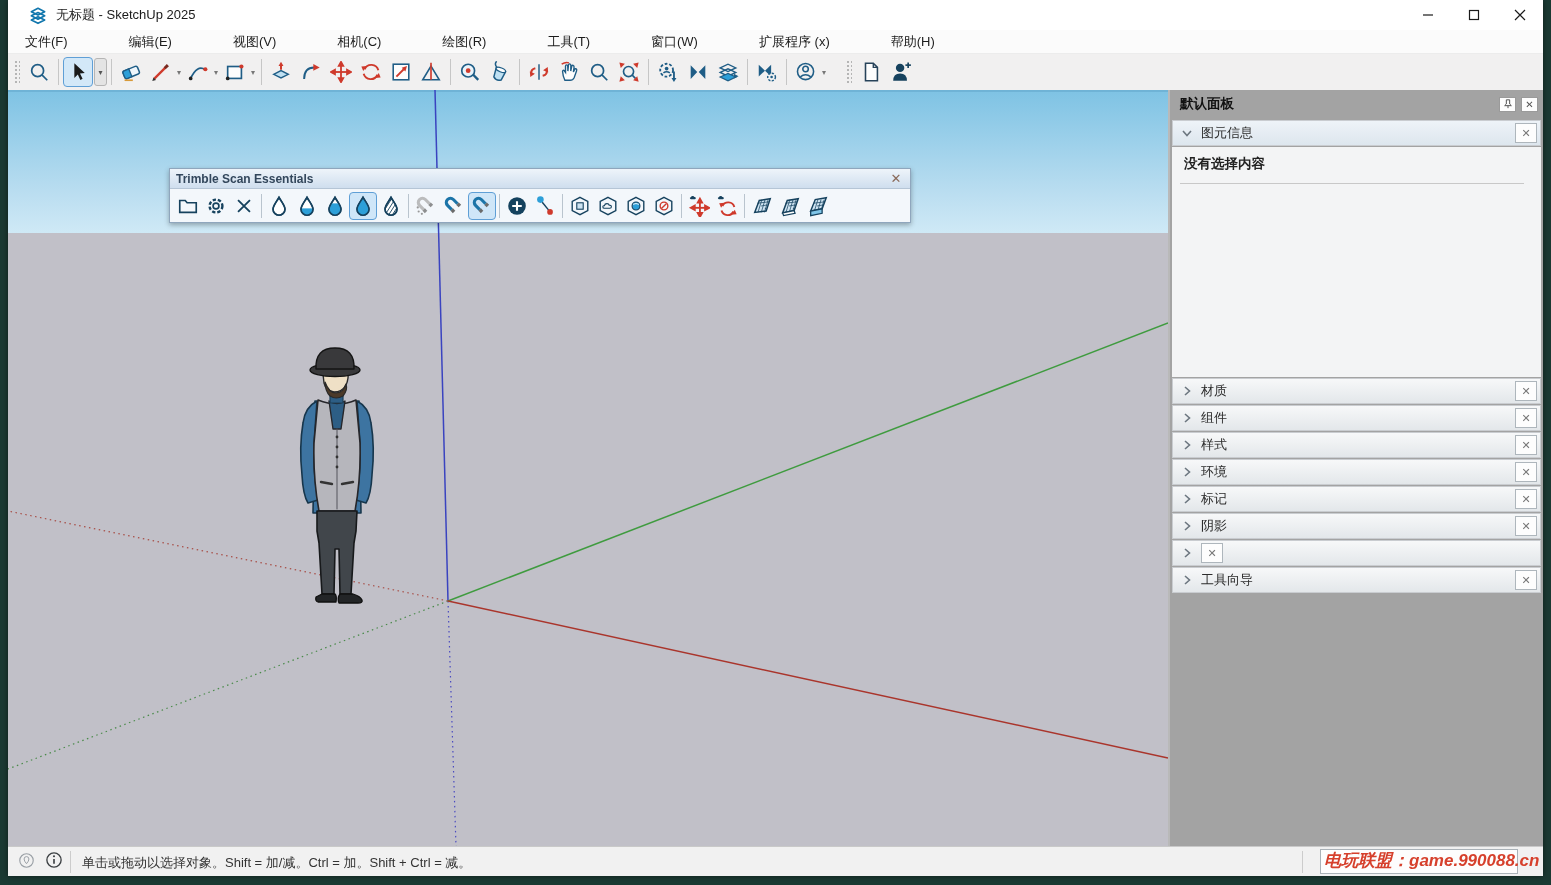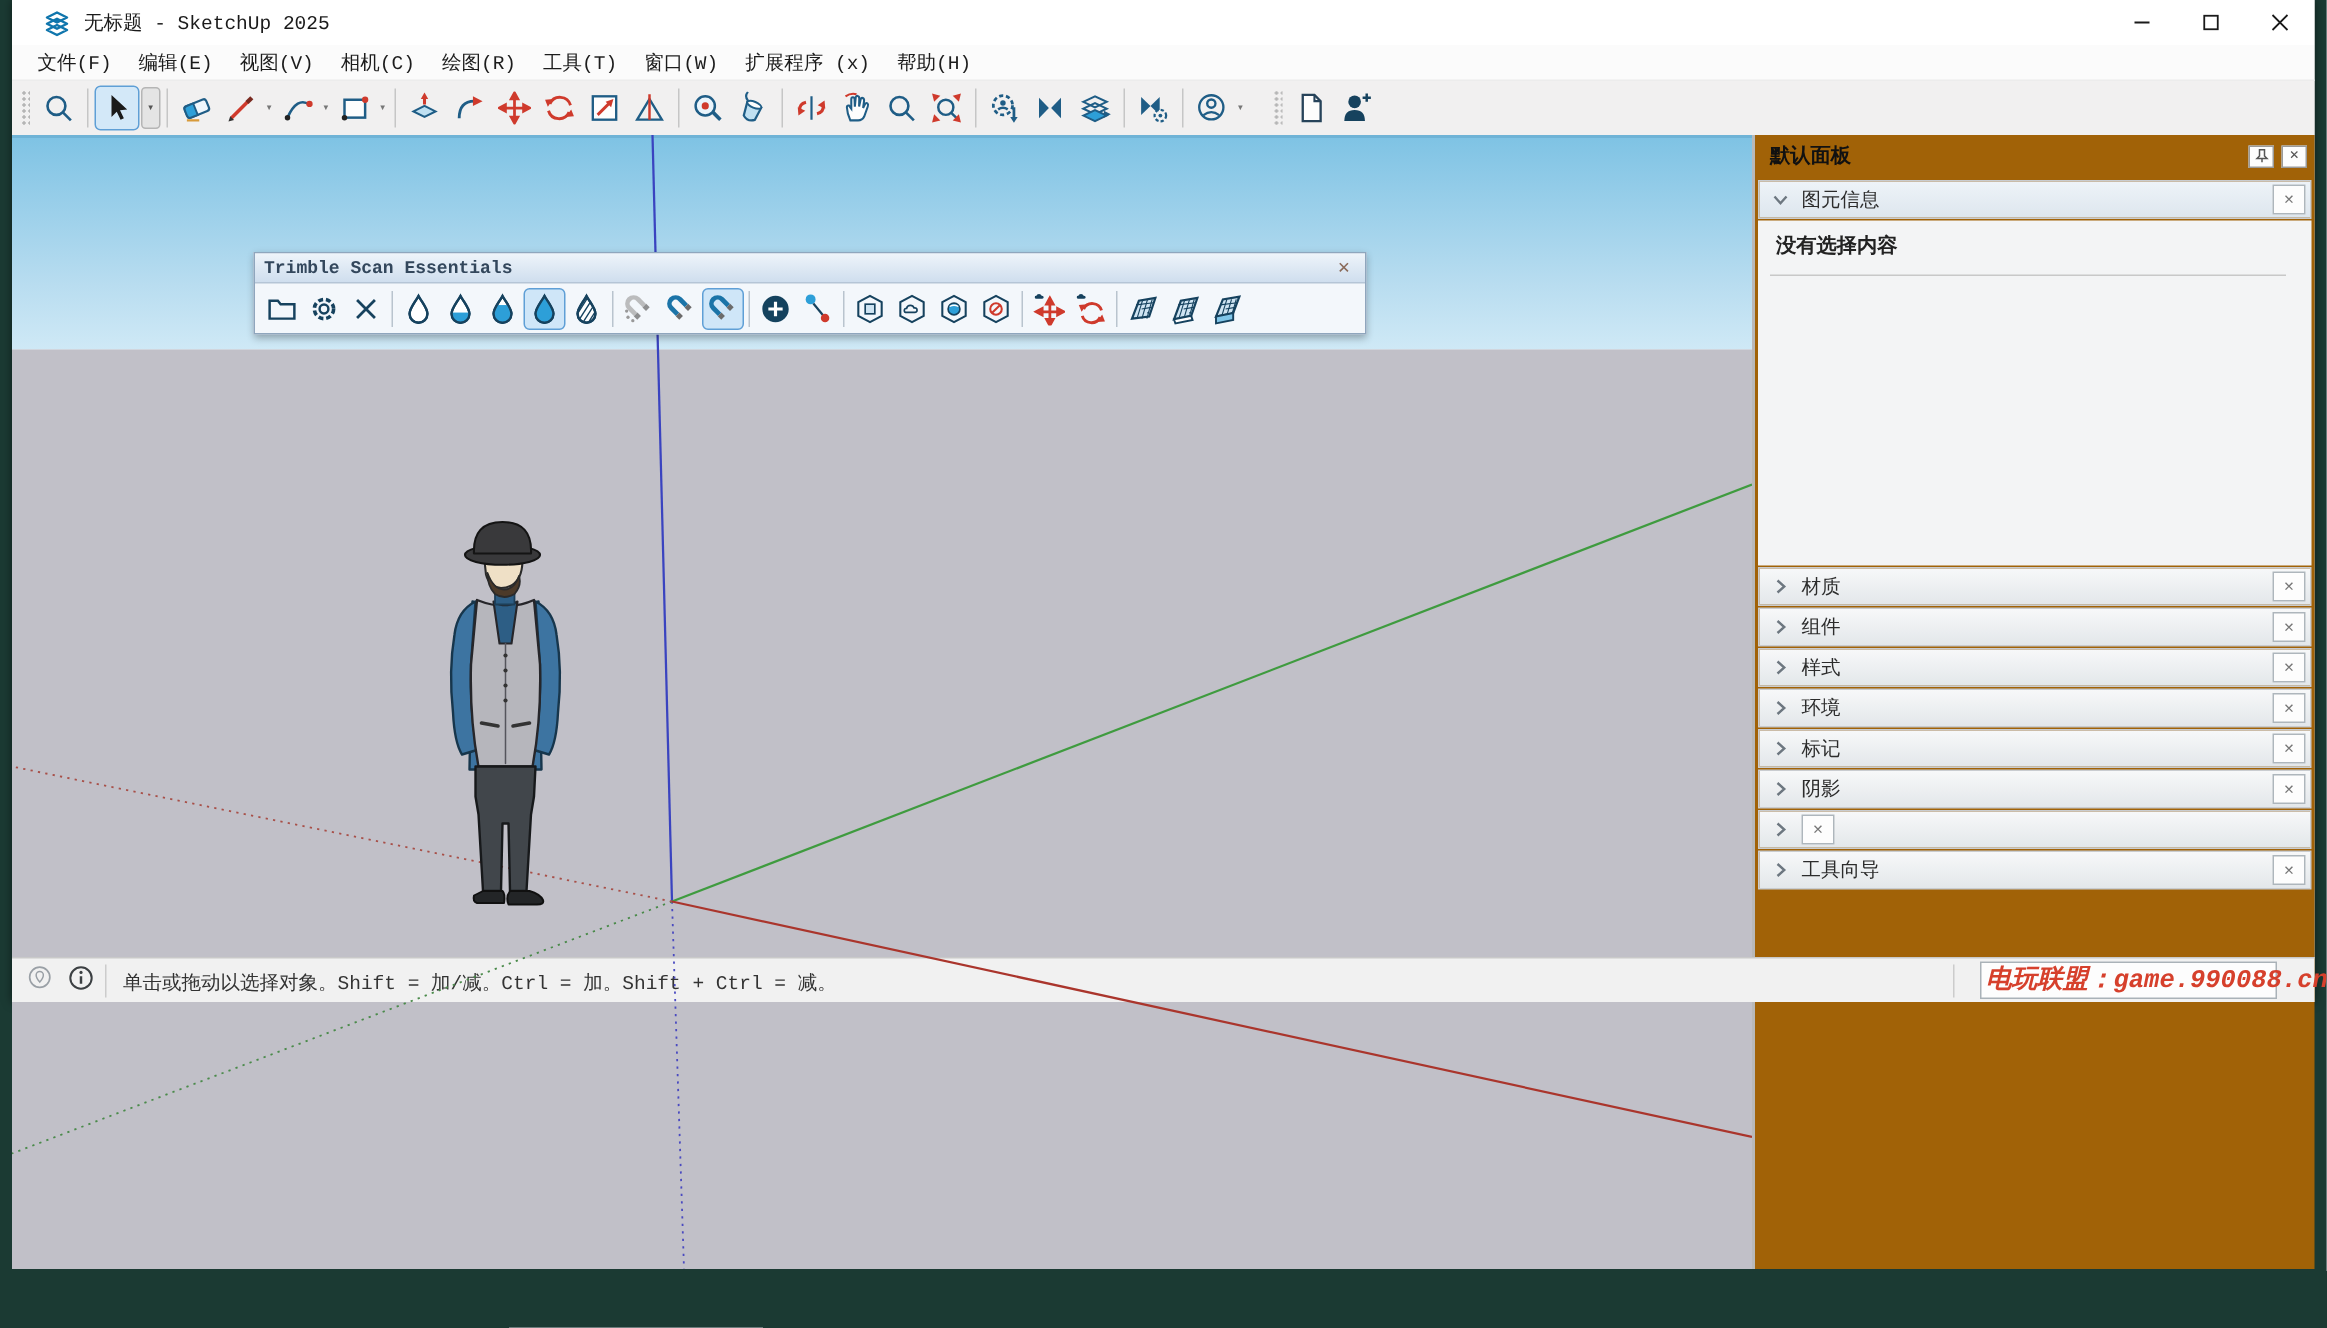--- a/index.html
+++ b/index.html
@@ -1,29 +1,29 @@
 <!DOCTYPE html>
 <html><head>
 <meta charset="utf-8">
 <style>
   * { margin:0; padding:0; box-sizing:border-box; }
   html,body { width:1551px; height:885px; overflow:hidden; }
   body { background:#1b3a33; font-family:"Liberation Sans","DejaVu Sans",sans-serif; position:relative; }
 
-  .window { position:absolute; left:8px; top:0; width:1535px; height:668px; background:#f1f1f1; box-shadow:0 0 6px rgba(0,0,0,.5);font-family:Liberation Mono, monospace; }
+  .window { position:absolute; left:8px; top:0; width:1535px; height:876px; background:#f1f1f1; box-shadow:0 0 6px rgba(0,0,0,.5); }
 
   
   .titlebar { position:absolute; left:0; top:0; width:100%; height:30px; background:#ffffff; display:flex; align-items:center; }
   .titlebar .logo { margin-left:20px; display:flex; align-items:center; }
   .titlebar .title { margin-left:8px; font-size:13px; color:#1a1a1a; }
   .win-controls { position:absolute; right:0; top:0; height:30px; display:flex; }
   .win-btn { width:46px; height:30px; display:flex; align-items:center; justify-content:center; color:#1a1a1a; }
 
   
-  .menubar { position:absolute; left:0; top:30px; width:100%; height:24px; background:#fbfbfb; border-bottom:1px solid #ececec; display:flex; align-items:center; padding-left:8px; }
+  .menubar { position:absolute; left:0; top:30px; width:100%; height:24px; background:#fbfbfb; border-bottom:1px solid #ececec; display:flex; align-items:center; padding-left:8px;gap:43px; }
   .menu-item { font-size:13px; color:#1c1c1c; padding:3px 9px; cursor:default; }
 
   
   .toolbar { position:absolute; left:0; top:54px; width:100%; height:36px; background:#f1f0f0; display:flex; align-items:center; padding-left:2px; }
   .tb-btn { width:30px; height:30px; display:flex; align-items:center; justify-content:center; border-radius:4px; flex:0 0 auto; }
   .tb-btn.sel { background:#d3e8f8; border:1px solid #5f9fd6; }
   .tb-sep { width:1px; height:26px; background:#c6c6c6; margin:0 4px; flex:0 0 auto; }
   .tb-gap { width:14px; flex:0 0 auto; }
   .tb-handle { width:6px; height:24px; margin:0 4px; flex:0 0 auto;
     background-image:radial-gradient(#b5b5b5 1px, transparent 1.2px); background-size:4px 4px; }
@@ -46,21 +46,21 @@
   .scan-titlebar { height:20px; background:linear-gradient(#eef4fa,#cfdeee); border-bottom:1px solid #b5c5d6;
     display:flex; align-items:center; padding:0 6px; }
   .scan-title { font-size:12px; font-weight:bold; color:#33475c; flex:1; }
   .scan-close { font-size:13px; color:#8a6a5a; width:16px; text-align:center; }
   .scan-icons { height:33px; display:flex; align-items:center; padding:0 4px; }
   .scan-btn { width:28px; height:28px; display:flex; align-items:center; justify-content:center; border-radius:4px; flex:0 0 auto; }
   .scan-btn.sel { background:#cfe6f8; border:1px solid #5f9fd6; }
   .scan-sep { width:1px; height:24px; background:#b9c4ce; margin:0 3px; flex:0 0 auto; }
 
   
-  .sidepanel { position:absolute; left:1162px; top:0; width:373px; height:756px; background:#a16207; }
+  .sidepanel { position:absolute; left:1162px; top:0; width:373px; height:756px; background:#a3a3a3; }
   .panel-header { position:absolute; left:0; top:0; width:100%; height:28px; display:flex; align-items:center; }
   .panel-title { font-size:13.5px; font-weight:bold; color:#111; margin-left:10px; flex:1; }
   .ph-btn { width:17px; height:15px; border:1px solid #9a9a9a; background:#fdfdfd; margin-right:5px;
     display:flex; align-items:center; justify-content:center; font-size:10px; color:#555; }
   .section-hdr { position:absolute; left:2px; width:369px; height:26px;
     background:linear-gradient(#f7f8f9,#e3e7ea); border:1px solid #c9ccd0;
     display:flex; align-items:center; }
   .section-hdr.expanded { background:linear-gradient(#eef3f8,#dde6ee); }
   .chev { margin:0 8px 0 8px; display:flex; }
   .section-label { font-size:13px; color:#2c2c2c; flex:1; }

